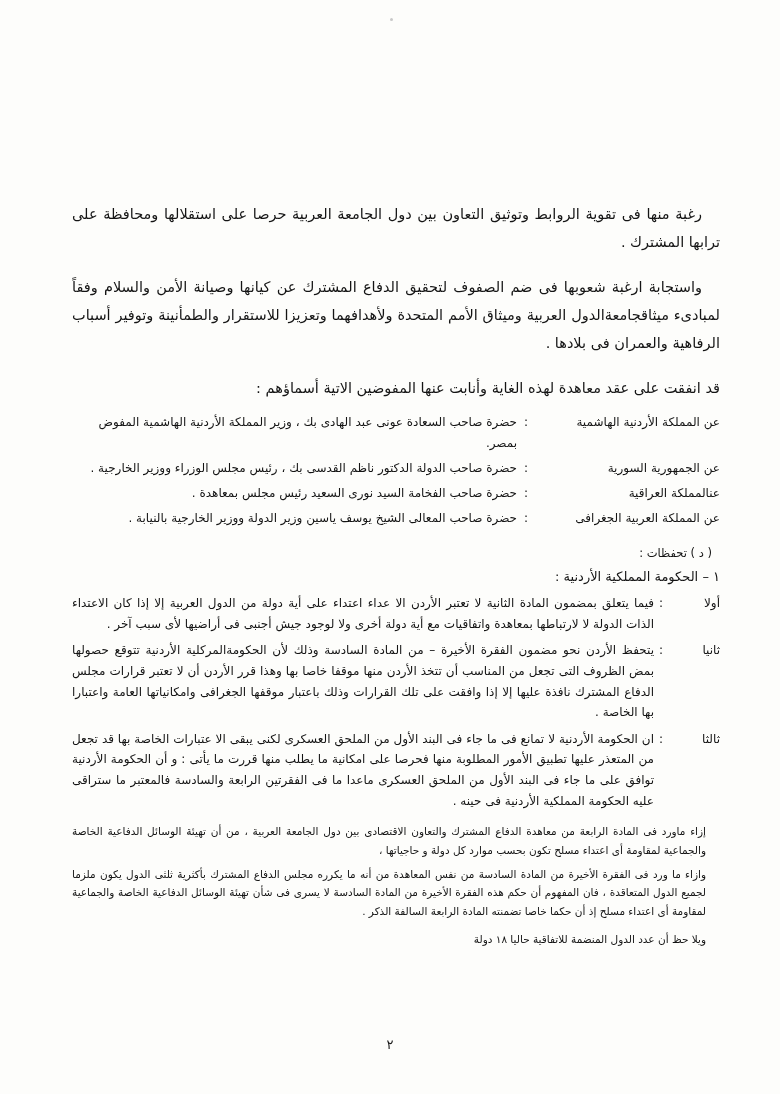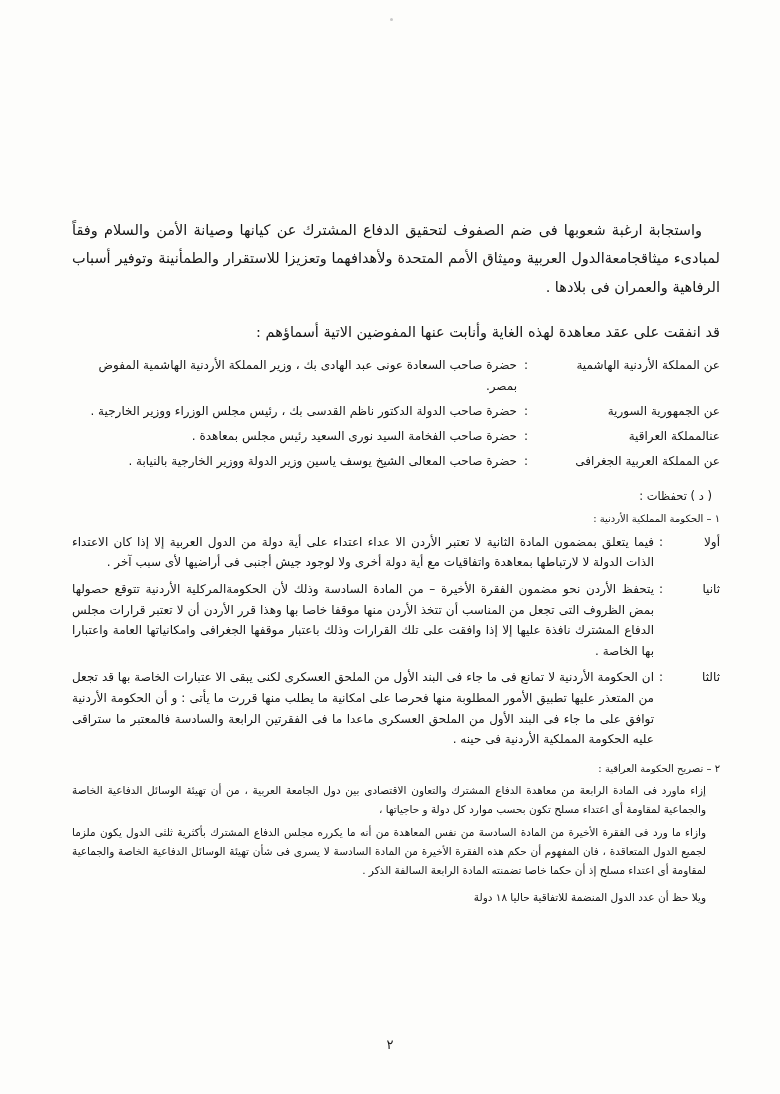--- a/index.html
+++ b/index.html
@@ -71,21 +71,21 @@
   td.person {
     text-align: right;
   }
   .reserv-title {
     font-size: 11.5px;
     margin: 12px 8px 5px 0;
     text-align: right;
     line-height: 1.6;
   }
   .numbered {
-    font-size: 10px;
+    font-size: 13px;
     margin: 0 0 4px 0;
     text-align: right;
     line-height: 1.6;
   }
   table.clauses {
     width: 100%;
     border-collapse: collapse;
     direction: rtl;
     margin: 0 0 6px 0;
   }
@@ -146,20 +146,21 @@
   }
 </style>
 </head>
 <body>
 
 <div class="page">
   <div class="top-mark"></div>
 
   <div class="content">
 
+    <p class="para indent">رغبة منها فى تقوية الروابط وتوثيق التعاون بين دول الجامعة العربية حرصا على استقلالها ومحافظة على ترابها المشترك .</p>
     <p class="para indent para-lead">واستجابة ارغبة شعوبها فى ضم الصفوف لتحقيق الدفاع المشترك عن كيانها وصيانة الأمن والسلام وفقاً لمبادىء ميثاقجامعةالدول العربية وميثاق الأمم المتحدة ولأهدافهما وتعزيزا للاستقرار والطمأنينة وتوفير أسباب الرفاهية والعمران فى بلادها .</p>
 
     <p class="intro-line">قد انفقت على عقد معاهدة لهذه الغاية وأنابت عنها المفوضين الاتية أسماؤهم :</p>
 
     <table class="signatories">
       <tbody>
         <tr>
           <td class="state">عن المملكة الأردنية الهاشمية</td>
           <td class="colon">:</td>
           <td class="person">حضرة صاحب السعادة عونى عبد الهادى بك ، وزير المملكة الأردنية الهاشمية المفوض بمصر.</td>
@@ -202,24 +203,20 @@
           <td class="ctext">يتحفظ الأردن نحو مضمون الفقرة الأخيرة – من المادة السادسة وذلك لأن الحكومةالمركلية الأردنية تتوقع حصولها بمض الظروف التى تجعل من المناسب أن تتخذ الأردن منها موقفا خاصا بها وهذا قرر الأردن أن لا تعتبر قرارات مجلس الدفاع المشترك نافذة عليها إلا إذا وافقت على تلك القرارات وذلك باعتبار موقفها الجغرافى وامكانياتها العامة واعتبارا بها الخاصة .</td>
         </tr>
         <tr>
           <td class="clabel">ثالثا</td>
           <td class="ccolon">:</td>
           <td class="ctext">ان الحكومة الأردنية لا تمانع فى ما جاء فى البند الأول من الملحق العسكرى لكنى يبقى الا عتبارات الخاصة بها قد تجعل من المتعذر عليها تطبيق الأمور المطلوبة منها فحرصا على امكانية ما يطلب منها قررت ما يأتى : و أن الحكومة الأردنية توافق على ما جاء فى البند الأول من الملحق العسكرى ماعدا ما فى الفقرتين الرابعة والسادسة فالمعتبر ما ستراقى عليه الحكومة المملكية الأردنية فى حينه .</td>
         </tr>
       </tbody>
     </table>
 
-    <p class="numbered">
-      <span>٢ –</span>
-      <span>تصريح الحكومة العراقية :</span>
-    </p>
 
     <div class="sub-block">
       <p class="sub-para">إزاء ماورد فى المادة الرابعة من معاهدة الدفاع المشترك والتعاون الاقتصادى بين دول الجامعة العربية ، من أن تهيئة الوسائل الدفاعية الخاصة والجماعية لمقاومة أى اعتداء مسلح تكون بحسب موارد كل دولة و حاجياتها ،</p>
       <p class="sub-para">وازاء ما ورد فى الفقرة الأخيرة من المادة السادسة من نفس المعاهدة من أنه ما يكرره مجلس الدفاع المشترك بأكثرية ثلثى الدول يكون ملزما لجميع الدول المتعاقدة ، فان المفهوم أن حكم هذه الفقرة الأخيرة من المادة السادسة لا يسرى فى شأن تهيئة الوسائل الدفاعية الخاصة والجماعية لمقاومة أى اعتداء مسلح إذ أن حكما خاصا تضمنته المادة الرابعة السالفة الذكر .</p>
       <p class="note">ويلا حظ أن عدد الدول المنضمة للاتفاقية حاليا ١٨ دولة</p>
     </div>
 
   </div>
 
   <div class="folio">٢</div>

